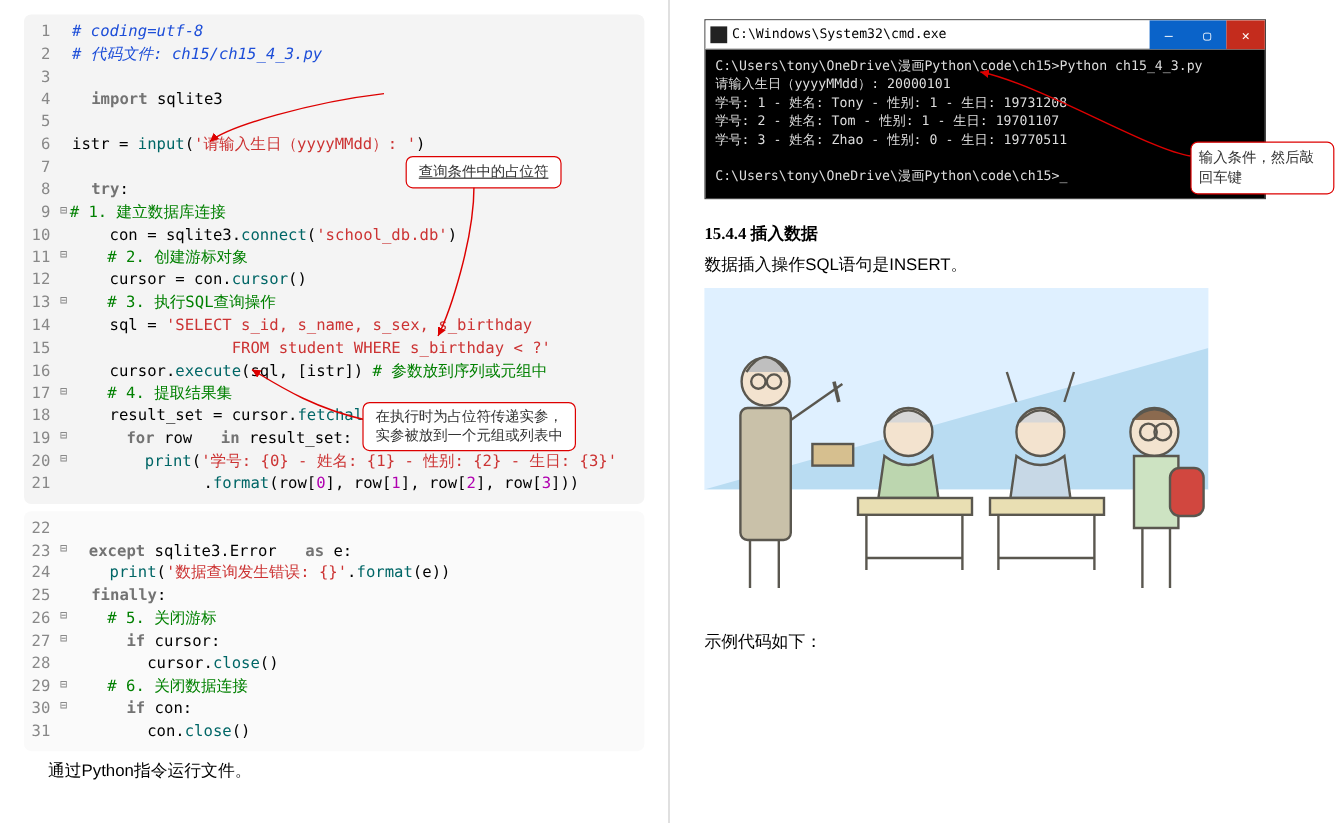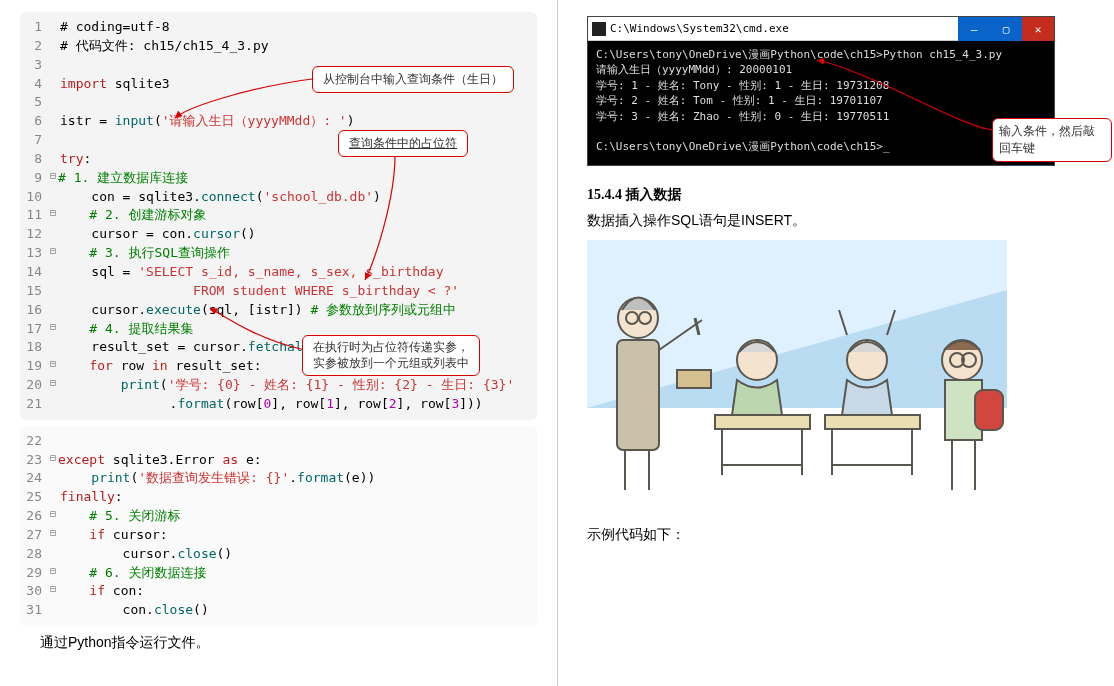--- a/index.html
+++ b/index.html
@@ -47,22 +47,22 @@
   }
   .ln {
     color: #888;
     text-align: right;
     width: 30px;
     padding-right: 8px;
     user-select: none;
     flex-shrink: 0;
   }
   .code-content { flex: 1; white-space: pre; }
-  .c-comment { color: #000000; }
-  .c-keyword { color: #b91c1c; font-weight: normal; }
+  .c-comment { color: #1d4ed8; font-style: italic; }
+  .c-keyword { color: #737373; font-weight: bold; margin-left: 16px; }
   .c-string  { color: #cc3333; }
   .c-func    { color: #006666; }
   .c-sql     { color: #b000b0; }
   .c-green   { color: #008000; }
   .fold { color: #888; font-size: 10px; padding-right:2px; }
 
   .callout {
     position: absolute;
     border: 1px solid #d00;
     border-radius: 6px;
@@ -191,23 +191,20 @@
         <div class="code-line"><span class="ln">24</span><span style="display: inline-block; width: 10px;"></span><span class="code-content ">    <span class="c-func">print</span>(<span class="c-string">'数据查询发生错误: {}'</span>.<span class="c-func">format</span>(e))</span></div>
         <div class="code-line"><span class="ln">25</span><span style="display: inline-block; width: 10px;"></span><span class="code-content "><span class="c-keyword">finally</span>:</span></div>
         <div class="code-line"><span class="ln">26</span><span class="fold">⊟</span><span class="code-content ">    <span class="c-green"># 5. 关闭游标</span></span></div>
         <div class="code-line"><span class="ln">27</span><span class="fold">⊟</span><span class="code-content ">    <span class="c-keyword">if</span> cursor:</span></div>
         <div class="code-line"><span class="ln">28</span><span style="display: inline-block; width: 10px;"></span><span class="code-content ">        cursor.<span class="c-func">close</span>()</span></div>
         <div class="code-line"><span class="ln">29</span><span class="fold">⊟</span><span class="code-content ">    <span class="c-green"># 6. 关闭数据连接</span></span></div>
         <div class="code-line"><span class="ln">30</span><span class="fold">⊟</span><span class="code-content ">    <span class="c-keyword">if</span> con:</span></div>
         <div class="code-line"><span class="ln">31</span><span style="display: inline-block; width: 10px;"></span><span class="code-content ">        con.<span class="c-func">close</span>()</span></div>
       </div>
 
-    <div class="callout" style="top:66px; left:312px;">
-      <span>从控制台中输入查询条件（生日）</span>
-    </div>
     <div class="callout" style="top:130px; left:338px;text-decoration:underline;">
       <span>查询条件中的占位符</span>
     </div>
     <div class="callout" style="top:335px; left:302px; line-height:1.3;">
       <span>在执行时为占位符传递实参，</span><br>
       <span>实参被放到一个元组或列表中</span>
     </div>
 
     <svg class="arrows" width="557" height="440">
       <defs>

